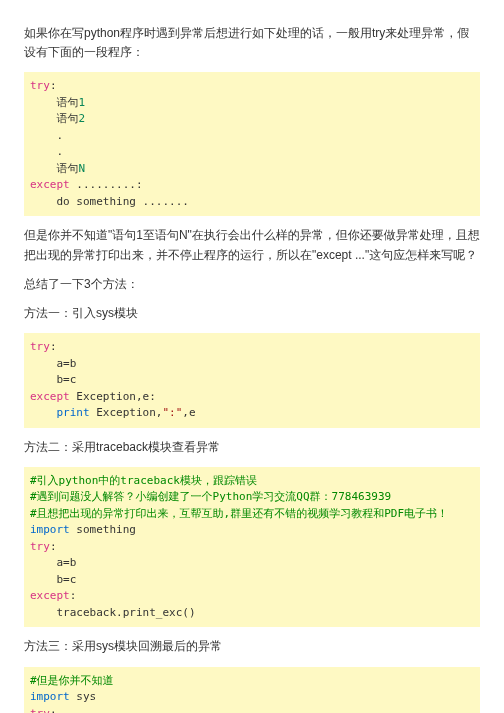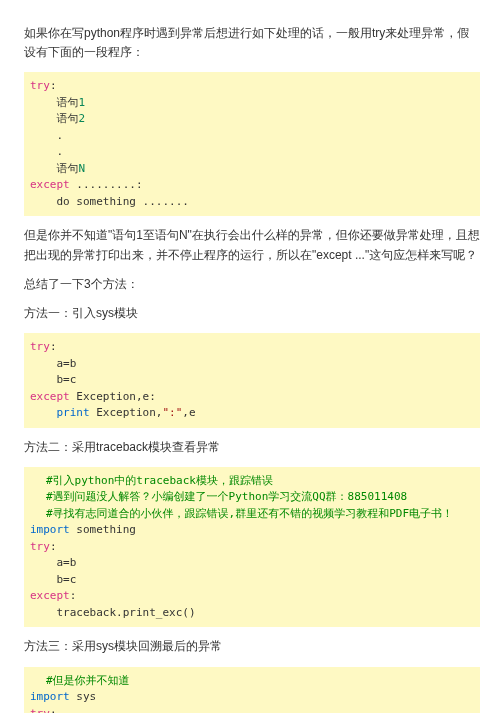--- a/index.html
+++ b/index.html
@@ -19,21 +19,21 @@
   font-family: Consolas, Monaco, monospace;
   font-size: 11px;
   line-height: 1.5;
   white-space: pre;
   overflow-x: auto;
 }
 .kw { color: #d63384; }
 .kw-blue { color: #0066cc; }
 .num { color: #098658; }
 .str { color: #a31515; }
-.cmt { color: #008800; margin-left: 16px; }
+.cmt { color: #008800; }
 </style>
 </head>
 <body>
 
 <p>如果你在写python程序时遇到异常后想进行如下处理的话，一般用try来处理异常，假设有下面的一段程序：</p>
 
 <div class="code-block"><span class="kw">try</span><span>:</span>
 <span>    语句</span><span class="num">1</span>
 <span>    语句</span><span class="num">2</span>
 <span>    .</span>
@@ -50,22 +50,22 @@
 
 <div class="code-block"><span class="kw">try</span><span>:</span>
 <span>    a=b</span>
 <span>    b=c</span>
 <span class="kw">except</span><span> Exception,e:</span>
 <span>    </span><span class="kw-blue">print</span><span> Exception,</span><span class="str">":"</span><span>,e</span></div>
 
 <p>方法二：采用traceback模块查看异常</p>
 
 <div class="code-block"><span class="cmt">#引入python中的traceback模块，跟踪错误</span>
-<span class="cmt">#遇到问题没人解答？小编创建了一个Python学习交流QQ群：885011408</span>
-<span class="cmt">#寻找有志同道合的小伙伴，跟踪错误,群里还有不错的视频学习教程和PDF电子书！</span>
+<span class="cmt">#遇到问题没人解答？小编创建了一个Python学习交流QQ群：778463939</span>
+<span class="cmt">#且想把出现的异常打印出来，互帮互助,群里还有不错的视频学习教程和PDF电子书！</span>
 <span class="kw-blue">import</span><span> something</span>
 <span class="kw">try</span><span>:</span>
 <span>    a=b</span>
 <span>    b=c</span>
 <span class="kw">except</span><span>:</span>
 <span>    traceback.print_exc()</span></div>
 
 <p>方法三：采用sys模块回溯最后的异常</p>
 
 <div class="code-block"><span class="cmt">#但是你并不知道</span>

